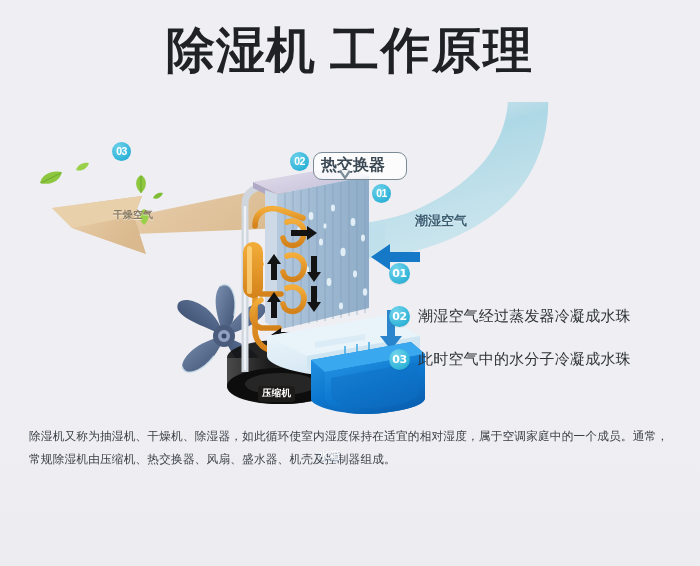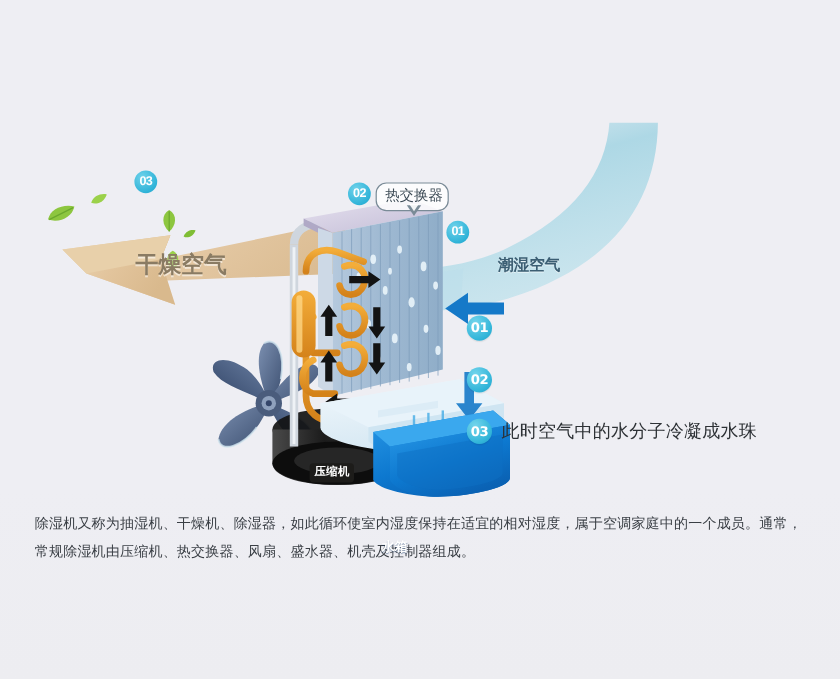--- a/index.html
+++ b/index.html
@@ -86,45 +86,45 @@
     background: radial-gradient(circle at 35% 30%, #6fd2ea, #2fb3d8 70%, #249fc4);
     color: #fff;
     font-size: 10.5px;
     font-weight: bold;
     text-align: center;
     line-height: 19px;
     letter-spacing: -0.5px;
     vertical-align: middle;
   }
   .txt-tan {
-    font-size: 19px;
+    font-size: 10px;
     color: #8a7b63;
     font-weight: bold;
     text-shadow: 0 1px 0 rgba(255,255,255,.55);
   }
   .txt-blue {
     font-size: 13px;
     color: #3b5e73;
     font-weight: bold;
     text-shadow: 0 1px 0 rgba(255,255,255,.6);
   }
 
   
   .bubble {
     position: absolute;
     left: 313px; top: 44px;
   }
   .bubble-box {
     border: 1.4px solid #7a8b97;
     border-radius: 9px;
     background: rgba(255,255,255,.82);
-    padding: 2px 4px 3px 7px;
-    font-size: 12px;
+    padding: 2px 21px 3px 7px;
+    font-size: 16px;
     color: #3c4a55;
-    font-weight: normal;
+    font-weight: bold;
     font-family: "DejaVu Sans", "Liberation Sans", sans-serif;
     white-space: nowrap;
   }
   .bubble-tail {
     position: absolute;
     left: 26px; top: 19px;
     width: 0; height: 0;
     border-left: 6px solid transparent;
     border-right: 6px solid transparent;
     border-top: 9px solid #7a8b97;
@@ -221,20 +221,23 @@
     letter-spacing: .15px;
   }
   #para1 { top: 425px; }
   #para2 { top: 479px; }
 </style>
 </head>
 <body>
 
 <div id="page">
 
+  <div class="title-wrap">
+    <span class="title-a">除湿机</span><span class="title-b">工作原理</span>
+  </div>
 
   <div id="stage">
 
     <div class="swoosh">
       <svg width="400" height="230" viewBox="0 0 400 230">
         <defs>
           <linearGradient id="swg" x1="0" y1="0" x2="0.4" y2="1">
             <stop offset="0%" stop-color="#cfe7f0" stop-opacity="0.30"></stop>
             <stop offset="45%" stop-color="#a8d6e4" stop-opacity="0.92"></stop>
             <stop offset="100%" stop-color="#bfe2ec" stop-opacity="0.75"></stop>
@@ -467,20 +470,21 @@
     <div class="tag-compressor">压缩机</div>
     <div class="tag-tank">水箱</div>
   </div>
 
   <div class="steps">
     <div class="step-row">
       <div class="step-badge">01</div>
     </div>
     <div class="step-row">
       <div class="step-badge">02</div>
+      <div class="step-text">潮湿空气经过蒸发器冷凝成水珠</div>
     </div>
     <div class="step-row">
       <div class="step-badge">03</div>
       <div class="step-text">此时空气中的水分子冷凝成水珠</div>
     </div>
   </div>
 
   <div class="para" id="para1">除湿机又称为抽湿机、干燥机、除湿器，如此循环使室内湿度保持在适宜的相对湿度，属于空调家庭中的一个成员。通常，常规除湿机由压缩机、热交换器、风扇、盛水器、机壳及控制器组成。</div>
 
 </div>

